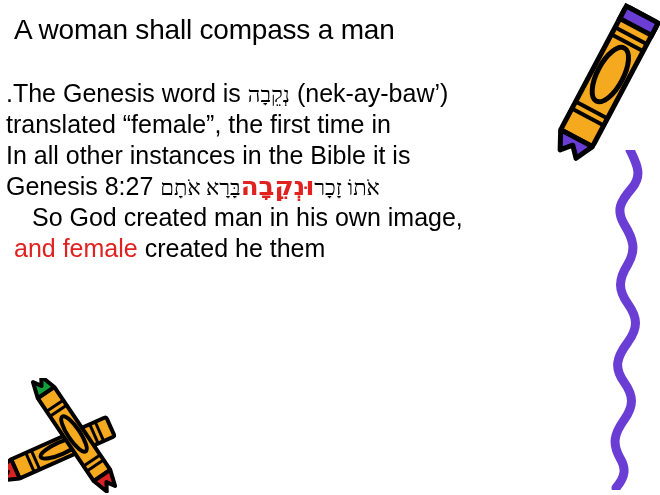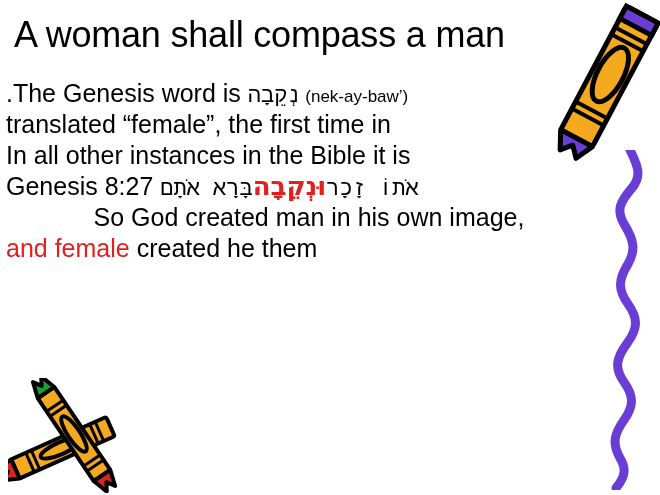--- a/index.html
+++ b/index.html
@@ -16,21 +16,21 @@
     font-family: "DejaVu Sans", sans-serif;
   }
 
   
   #title {
     position: absolute;
     left: 14px;
     top: 14px;
     width: 560px;
     font-family: "Liberation Sans", sans-serif;
-    font-size: 36px;
+    font-size: 28px;
     font-weight: 400;
     letter-spacing: -0.2px;
     color: #000000;
     white-space: nowrap;
     line-height: 1.15;
   }
 
   
   #body-text {
     position: absolute;
@@ -39,37 +39,37 @@
     width: 580px;
     font-family: "Liberation Sans", sans-serif;
     font-size: 25px;
     line-height: 31px;
     color: #000000;
   }
   .line {
     white-space: nowrap;
     height: 31px;
   }
-  .line.indent { padding-left: 26px; text-align: center; }
+  .line.indent { padding-left: 26px; }
   .heb {
-    font-family: Liberation Mono, monospace;
+    font-family: Liberation Serif, serif;
     font-size: 22px;
     direction: rtl;
     unicode-bidi: isolate;
   }
   .heb-red {
     font-family: "DejaVu Sans", sans-serif;
     font-size: 26px;
     font-weight: bold;
     color: #E0211F;
     direction: rtl;
     unicode-bidi: isolate;
   }
-  .red { color: #E0211F; }
-  .pron { font-size: 17px; }
+  .red { color: #E0211F; margin-left: 8px; }
+  .pron { font-size: 25px; }
 
   
   .crayon-wrap { position: absolute; }
 
   #crayon-top-right { left: 548px; top: -6px; width: 120px; height: 170px; }
   #crayon-bottom-left { left: 8px; top: 378px; width: 130px; height: 115px; }
   #squiggle { left: 586px; top: 150px; width: 74px; height: 340px; }
 </style>
 </head>
 <body>

